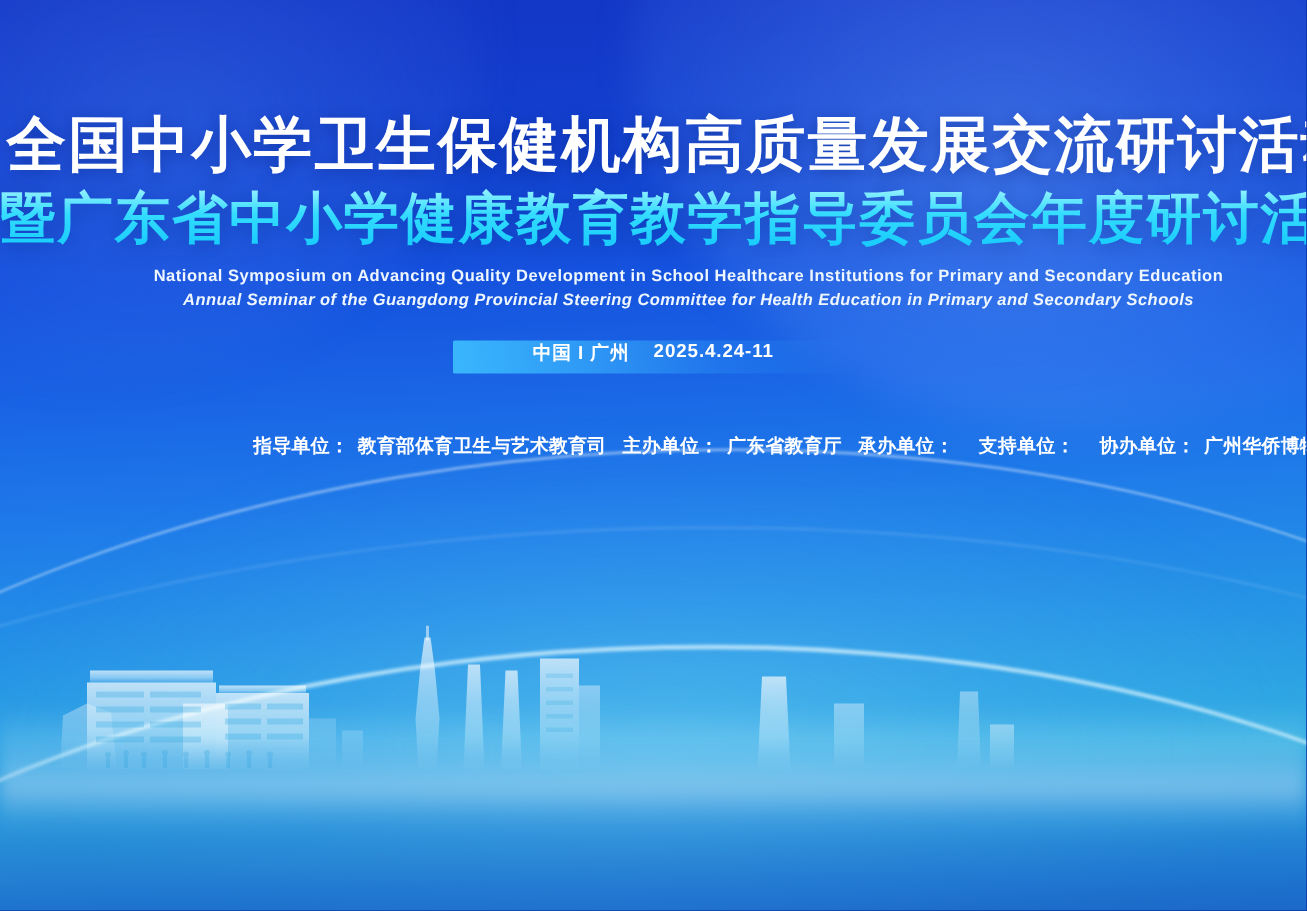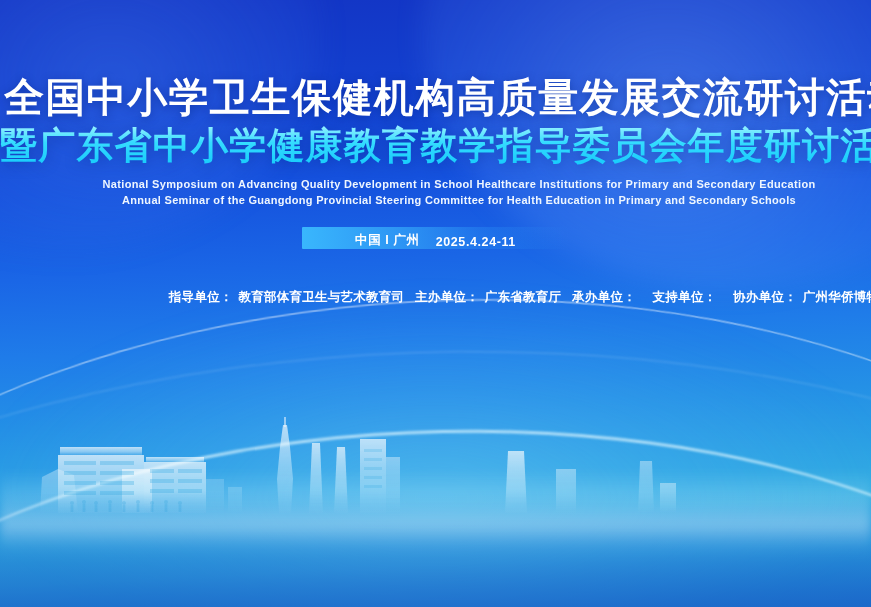--- a/index.html
+++ b/index.html
@@ -201,37 +201,37 @@
   .title-en {
     margin-top: 9px;
     color: #eef6ff;
     font-size: 11px;
     line-height: 15.5px;
     font-weight: bold;
     letter-spacing: 0.35px;
     white-space: nowrap;
     padding-left: 47px;
   }
-  .title-en .en-2 { letter-spacing: 0.3px; }
+  .title-en .en-2 { letter-spacing: 0.3px; font-style: italic; }
 
   
   .badge-wrap {
     position: absolute;
     left: 0;
     right: 0;
     top: 227px;
     display: flex;
     justify-content: center;
   }
   .badge {
     position: relative;
     width: 268px;
     height: 22px;
     display: flex;
-    align-items: flex-end;
+    align-items: flex-start;
     justify-content: center;
     gap: 16px;
     background: linear-gradient(90deg,
         rgba(60,190,255,0.92) 0%,
         rgba(55,175,252,0.70) 34%,
         rgba(45,150,248,0.34) 66%,
         rgba(40,130,245,0.00) 100%);
     border-radius: 1px;
   }
   .badge-loc, .badge-date {

